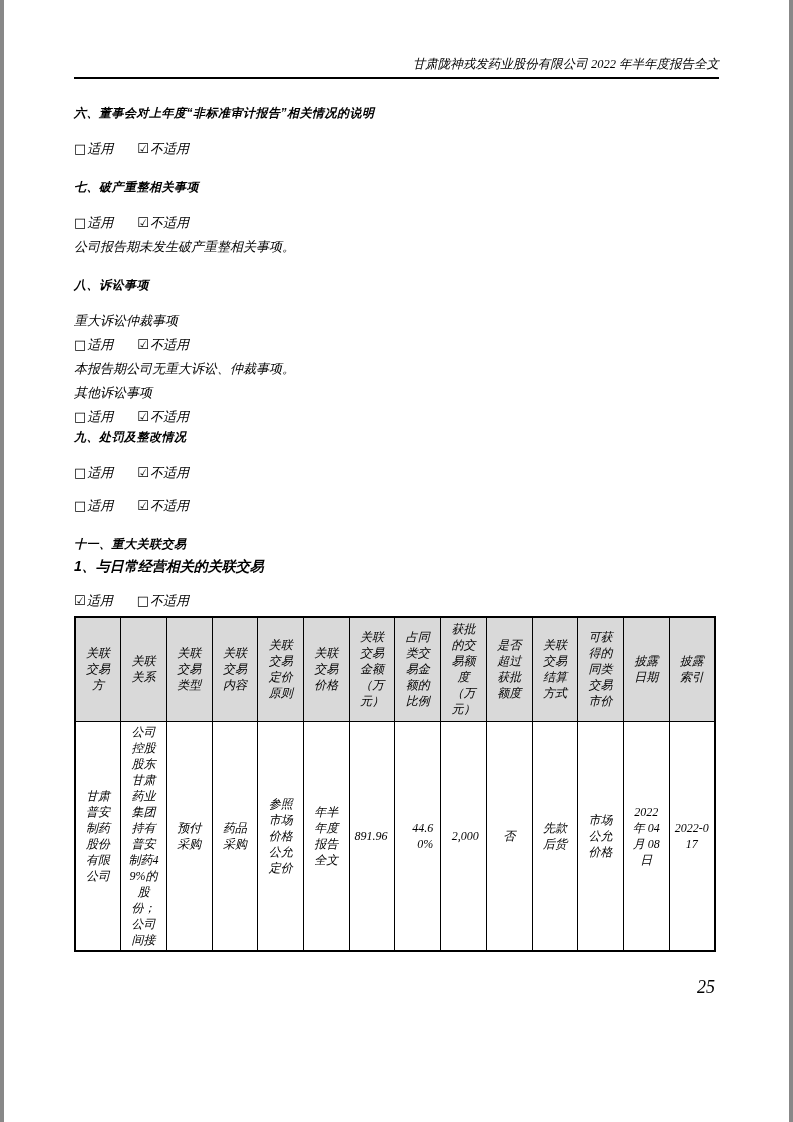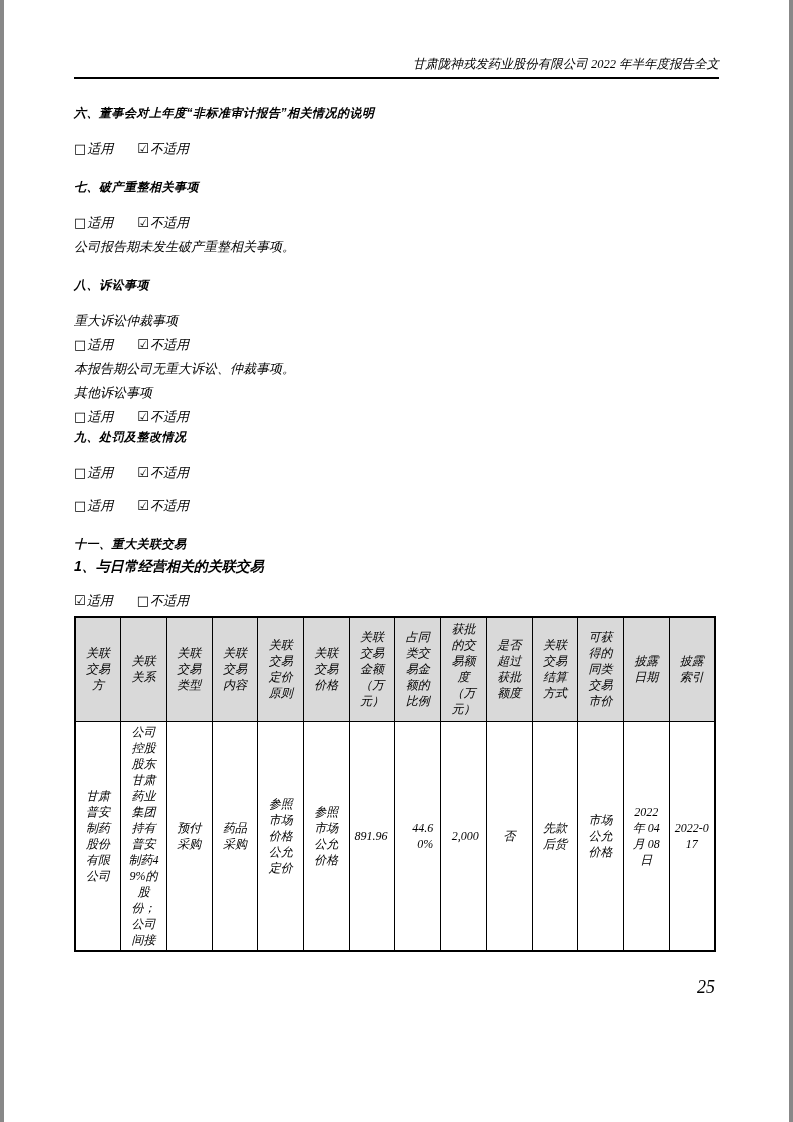--- a/index.html
+++ b/index.html
@@ -149,21 +149,21 @@
           <th>披露索引</th>
         </tr>
       </thead>
       <tbody>
         <tr>
           <td>甘肃普安制药股份有限公司</td>
           <td>公司控股股东甘肃药业集团持有普安制药49%的股份；公司间接</td>
           <td>预付采购</td>
           <td>药品采购</td>
           <td>参照市场价格公允定价</td>
-          <td>参照市场公允价格</td>
+          <td>年半年度报告全文</td>
           <td class="num">891.96</td>
           <td class="num">44.60%</td>
           <td class="num">2,000</td>
           <td>否</td>
           <td>先款后货</td>
           <td>市场公允价格</td>
           <td>2022 年 04 月 08 日</td>
           <td>2022-017</td>
         </tr>
       </tbody>

